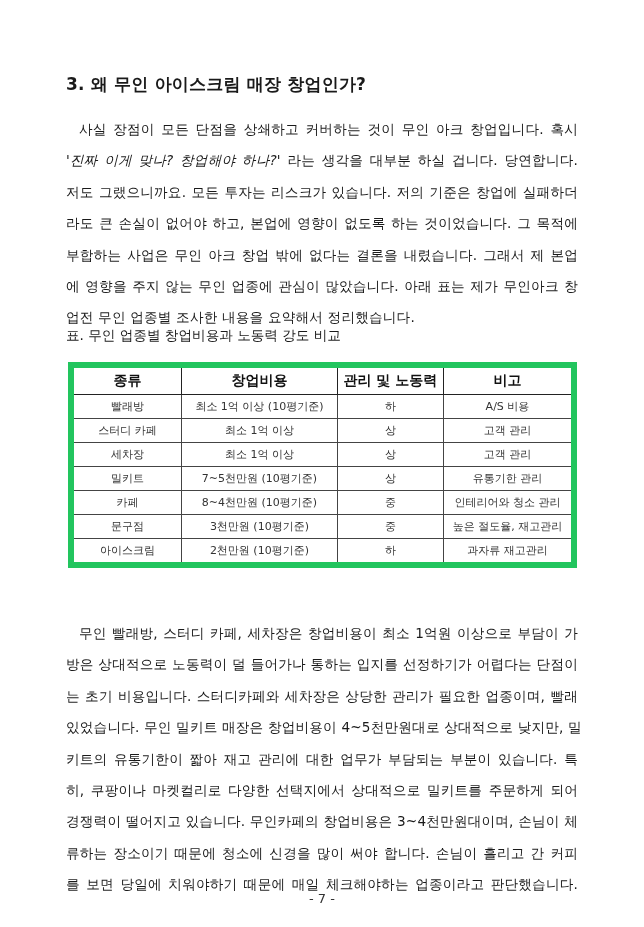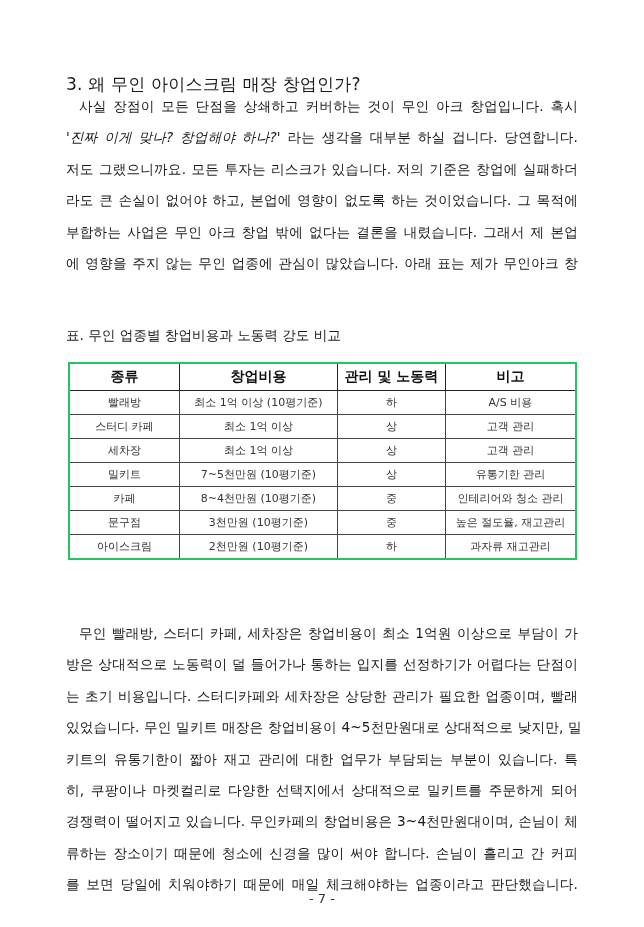--- a/index.html
+++ b/index.html
@@ -1,48 +1,49 @@
 <!DOCTYPE html>
 <html><head>
   <meta charset="utf-8">
   <style>
     html, body { margin:0; padding:0; background:#ffffff; }
     body { width:644px; height:927px; position:relative; overflow:hidden;
       font-family:"DejaVu Sans","Liberation Sans",sans-serif; color:#1a1a1a; }
     .page { position:absolute; left:0; top:0; width:644px; height:927px; }
-    .heading { position:absolute; left:66px; top:73px; font-size:17px; font-weight:normal; letter-spacing:0.2px; }
+    .heading { position:absolute; left:66px; top:73px; font-size:17px; font-weight:bold; letter-spacing:0.2px; }
     .para { position:absolute; left:66px; width:512px; font-size:13.6px; line-height:31.4px; text-align:justify; word-break:keep-all; letter-spacing:0.2px; }
     .para .line { display:block; white-space:nowrap; text-align:justify; text-align-last:justify; height:31.4px; }
     .para .line.last { text-align-last:left; }
     .para .indent { padding-left:13px; }
-    .p1 { top:91px; }
+    .p1 { top:114px; }
     .p2 { top:583px;margin-top:35px; }
     em.q { font-style:italic;margin-top:32px; }
     .caption { position:absolute; left:66px; top:327px; font-size:13.6px; }
     table.cmp { position:absolute; left:68px; top:362px; width:509px; border-collapse:collapse; font-size:11px; color:#333; }
     table.cmp th { border:1px solid #222; height:24px; font-size:14px; font-weight:bold; color:#111; border-bottom:1.5px solid #222; }
     table.cmp td { border:1px solid #444; height:23px; text-align:center; padding:0; }
-    table.cmp { border:2px solid #22c55e; }
+    table.cmp { border:6px solid #22c55e; }
     .c1 { width:110px; } .c2 { width:160px; } .c3 { width:108px; } .c4 { width:131px; }
     .footer { position:absolute; left:0; width:644px; top:891px; text-align:center; font-size:13px; color:#333; }
   </style>
 </head>
 <body>
 
 <div class="page">
 
   <div class="heading">3. 왜 무인 아이스크림 매장 창업인가?</div>
 
   <div class="para p1">
     <span class="line indent">사실 장점이 모든 단점을 상쇄하고 커버하는 것이 무인 아크 창업입니다. 혹시</span>
     <span class="line"><em class="q">'진짜 이게 맞나? 창업해야 하나?'</em> <span>라는 생각을 대부분 하실 겁니다. 당연합니다.</span></span>
     <span class="line">저도 그랬으니까요. 모든 투자는 리스크가 있습니다. 저의 기준은 창업에 실패하더</span>
     <span class="line">라도 큰 손실이 없어야 하고, 본업에 영향이 없도록 하는 것이었습니다. 그 목적에</span>
     <span class="line">부합하는 사업은 무인 아크 창업 밖에 없다는 결론을 내렸습니다. 그래서 제 본업</span>
     <span class="line">에 영향을 주지 않는 무인 업종에 관심이 많았습니다. 아래 표는 제가 무인아크 창</span>
+    <span class="line last">업전 무인 업종별 조사한 내용을 요약해서 정리했습니다.</span>
   </div>
 
   <div class="caption">표. 무인 업종별 창업비용과 노동력 강도 비교</div>
 
   <table class="cmp">
     <thead>
       <tr>
         <th class="c1">종류</th>
         <th class="c2">창업비용</th>
         <th class="c3">관리 및 노동력</th>

